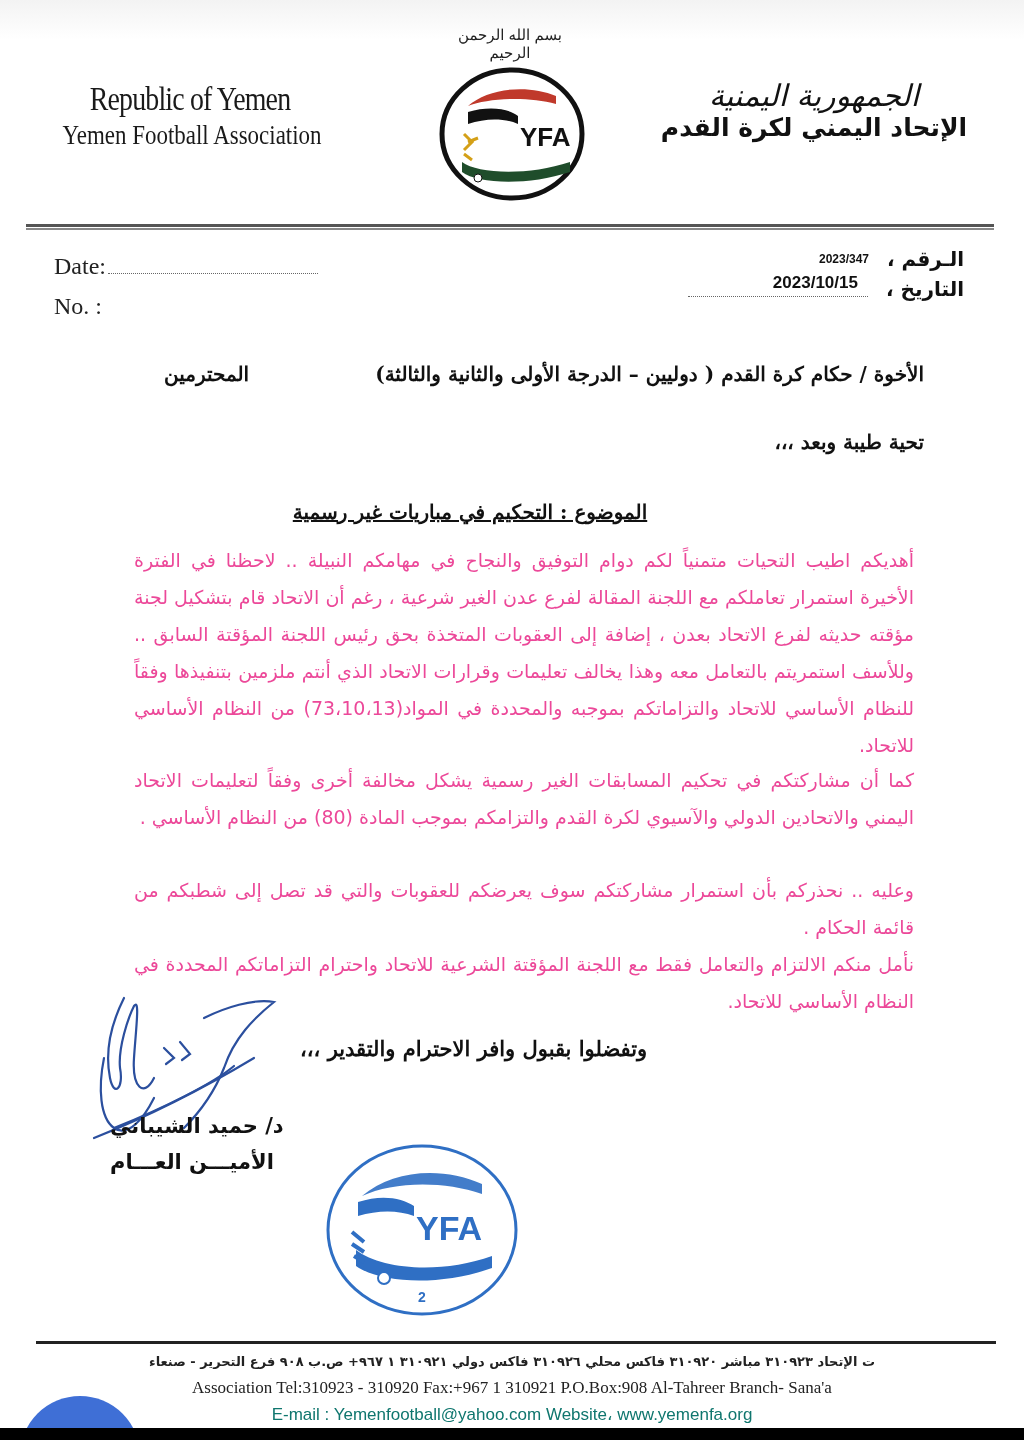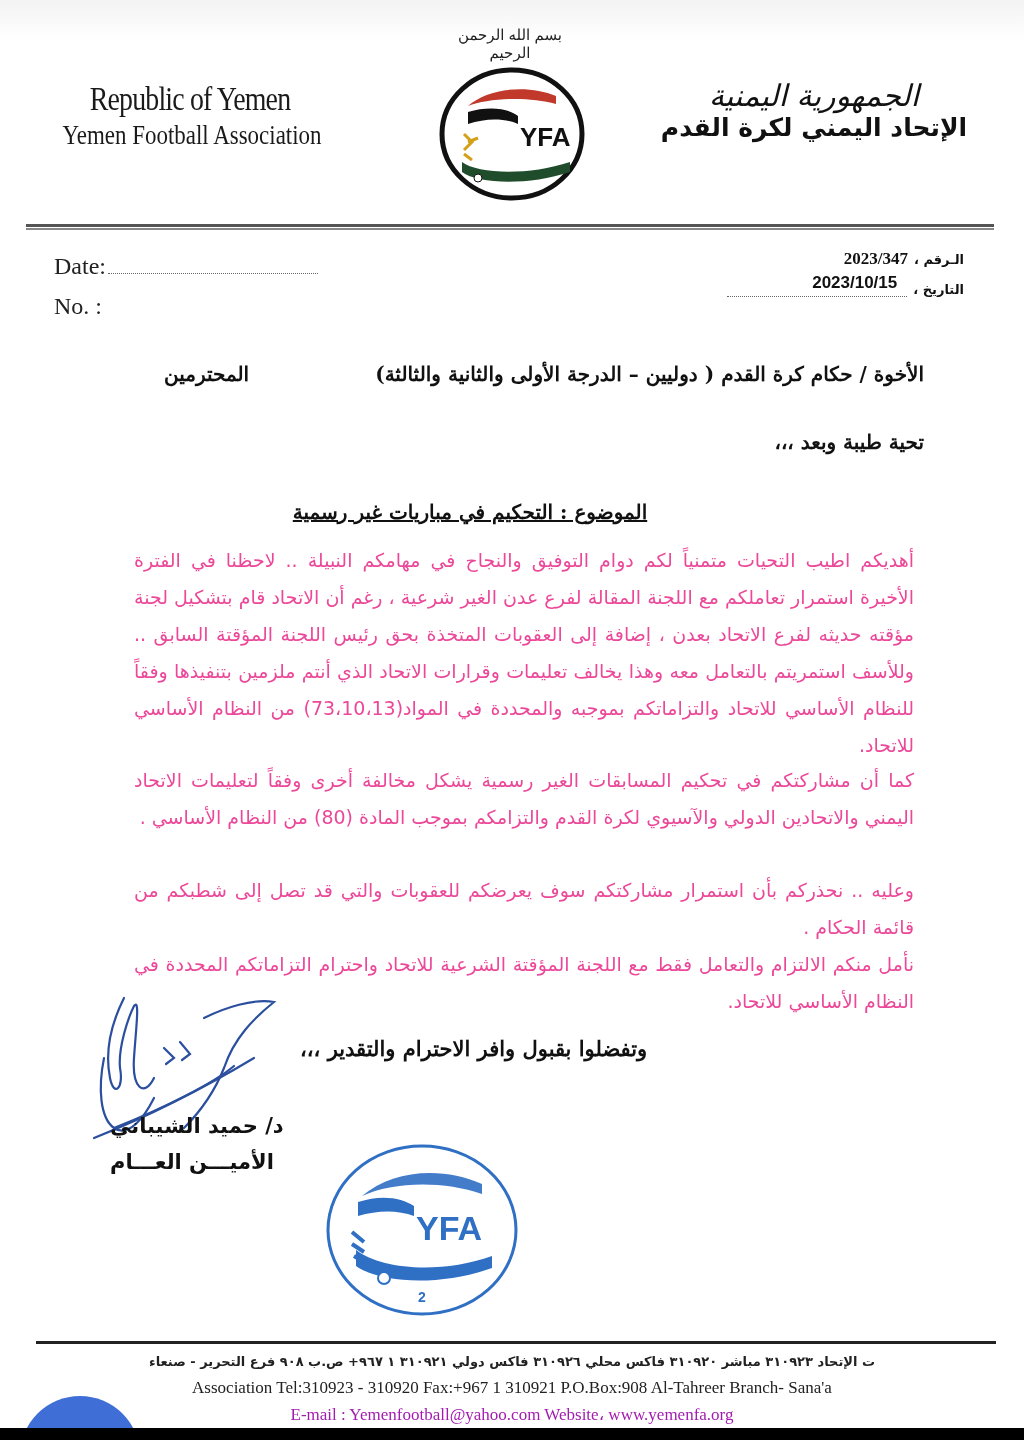--- a/index.html
+++ b/index.html
@@ -19,22 +19,22 @@
   .logo { position: absolute; left: 438px; top: 62px; width: 148px; height: 140px; }
 
   .rule-double { position: absolute; left: 26px; top: 224px; width: 968px; height: 6px; border-top: 3px solid #555; border-bottom: 2px solid #888; }
 
   .meta-left { position: absolute; left: 54px; top: 240px; font-family: "Liberation Serif", serif; font-size: 24px; color: #222; }
   .meta-left .row { height: 40px; display: flex; align-items: flex-end; }
   .meta-left .dots { display: inline-block; width: 210px; border-bottom: 1px dotted #666; margin-left: 2px; margin-bottom: 6px; }
 
   .meta-right { position: absolute; right: 60px; top: 244px; direction: rtl; font-weight: bold; font-size: 15px; }
   .meta-right .row { height: 30px; display: flex; align-items: center; gap: 6px; }
-  .meta-right .lbl { font-size: 13px; }
-  .meta-right .val { direction: ltr; font-family: Liberation Serif, serif; font-size: 17px; }
+  .meta-right .lbl { font-size: 20px; margin-left: 12px; }
+  .meta-right .val { direction: ltr; font-family: Liberation Sans, sans-serif; font-size: 12px; }
   .meta-right .dline { display: inline-block; width: 180px; border-bottom: 1px dotted #666; position: relative; height: 16px; }
   .meta-right .dline span { position: absolute; right: 10px; bottom: 3px; direction: ltr; font-family: "Liberation Sans", sans-serif; font-size: 17px; }
 
   .body-ar { position: absolute; direction: rtl; text-align: right; }
   .addressee { right: 100px; top: 362px; width: 760px; font-family: "DejaVu Serif", serif; font-weight: bold; font-size: 20px; display: flex; justify-content: space-between; }
   .greeting { right: 100px; top: 430px; font-family: "DejaVu Serif", serif; font-weight: bold; font-size: 20px; }
   .subject { left: 250px; width: 440px; top: 500px; text-align: center; font-family: "DejaVu Serif", serif; font-weight: bold; font-size: 20px; text-decoration: underline; }
 
   .para { right: 110px; width: 780px; font-family: "DejaVu Sans", sans-serif; font-size: 19px; line-height: 37px; text-align: justify; text-align-last: right; color: #ec4899; }
   .p1 { top: 542px; }
@@ -47,21 +47,21 @@
   .signature { position: absolute; left: 84px; top: 988px; width: 200px; height: 160px; }
 
   .signer { position: absolute; left: 110px; top: 1108px; width: 190px; text-align: left; direction: rtl; font-weight: bold; font-size: 21px; line-height: 36px; }
 
   .stamp { position: absolute; left: 322px; top: 1140px; width: 200px; height: 180px; }
 
   .rule-footer { position: absolute; left: 36px; top: 1341px; width: 960px; border-top: 3px solid #222; }
   .footer { position: absolute; left: 0; width: 1024px; text-align: center; }
   .f-ar { top: 1354px; direction: rtl; font-size: 13px; font-weight: bold; color: #222; }
   .f-en { top: 1378px; font-family: "Liberation Serif", serif; font-size: 17px; color: #222; }
-  .f-mail { top: 1404px; font-family: Liberation Serif, serif; font-size: 17px; color: #a21caf; }
+  .f-mail { top: 1404px; font-family: Liberation Sans, sans-serif; font-size: 17px; color: #0f766e; }
 
   .blue-blob { position: absolute; left: 20px; top: 1396px; width: 120px; height: 90px; border-radius: 60px 60px 0 0; background: #3f6fd6; }
   .bottom-bar { position: absolute; left: 0; top: 1428px; width: 1024px; height: 12px; background: #000; }
 </style>
 </head>
 <body>
 
 <div class="topfade"></div>
 
 <div class="en-head">

